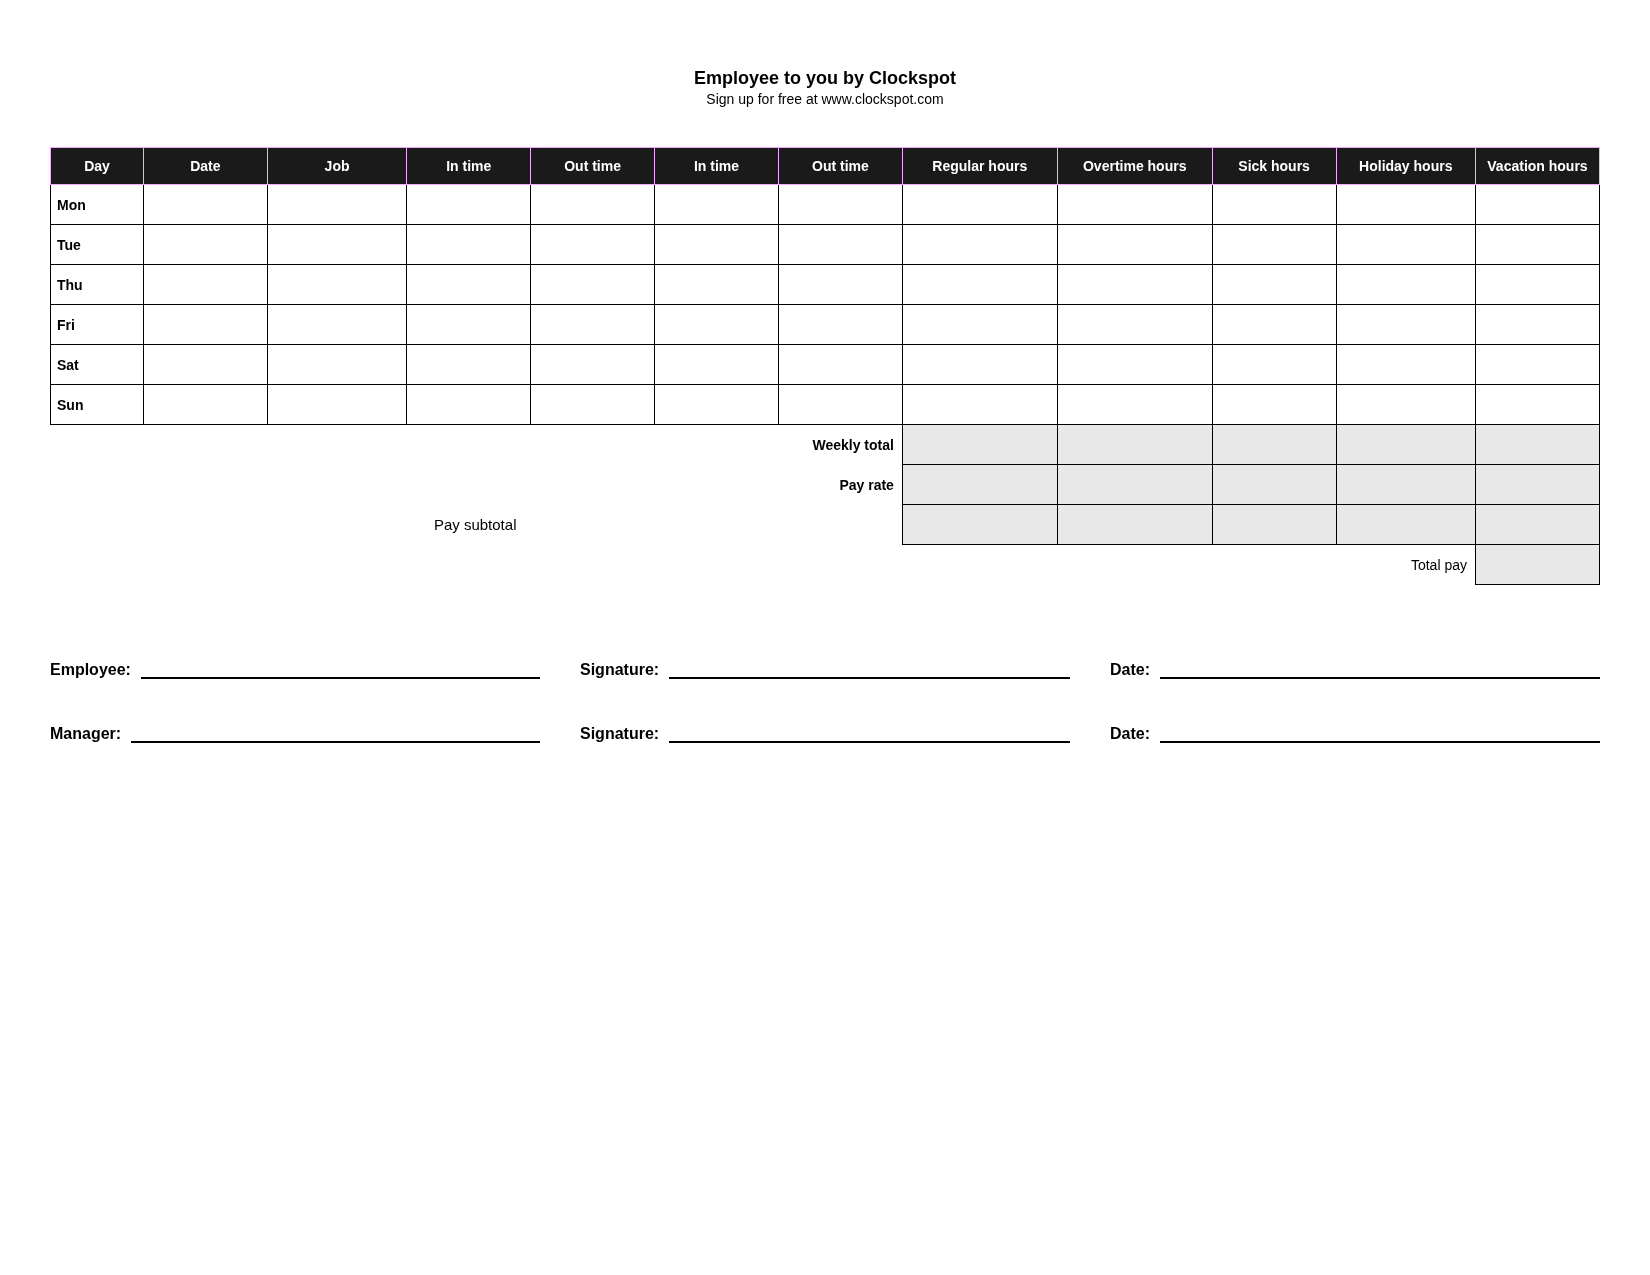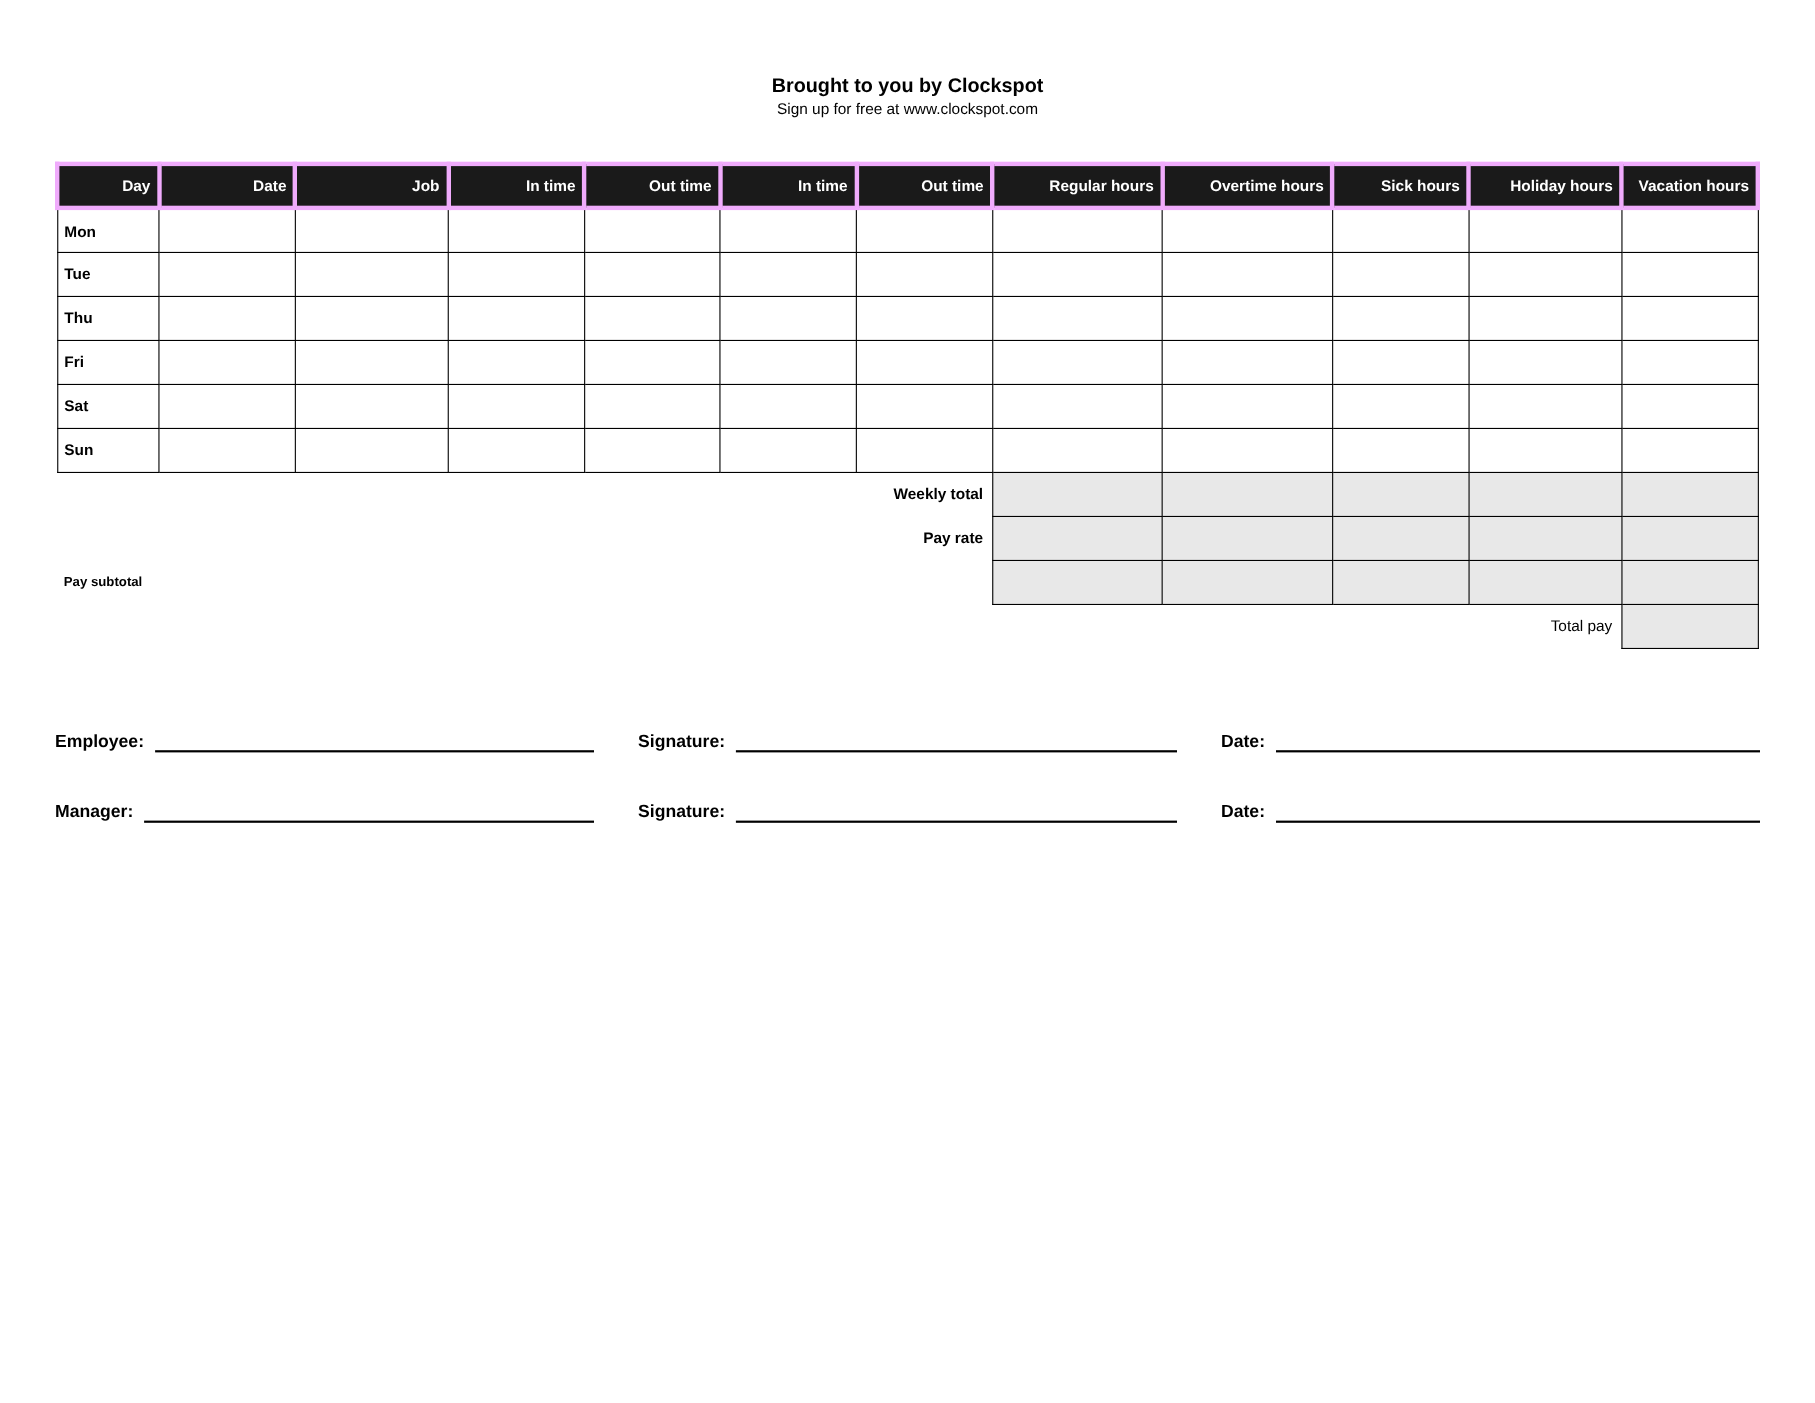--- a/index.html
+++ b/index.html
@@ -58,22 +58,22 @@
 
     .timesheet-table thead tr {
       background-color: #1a1a1a;
       color: #fff;
     }
 
     .timesheet-table thead th {
       padding: 10px 6px;
       font-size: 14px;
       font-weight: bold;
-      text-align: right;
-      border: 4px solid #f0abfc;
+      text-align: center;
+      border: 1px solid #f0abfc;
       white-space: nowrap;
     }
 
     .timesheet-table tbody td {
       border: 1px solid #000;
       height: 40px;
       padding: 4px 6px;
       font-size: 14px;
       font-weight: bold;
       color: #000;
@@ -109,21 +109,21 @@
       min-width: 200px;
       height: 24px;
     }
   </style>
 </head>
 <body>
 
 <div class="page">
 
   <div class="header">
-    <div class="subtitle">Brought to you by Clockspot</div>
+    <div class="subtitle">Employee to you by Clockspot</div>
     <div class="url">Sign up for free at www.clockspot.com</div>
   </div>
 
   <table class="timesheet-table">
     <thead>
       <tr>
         <th style="width:6%">Day</th>
         <th style="width:8%">Date</th>
         <th style="width:9%">Job</th>
         <th style="width:8%">In time</th>
@@ -242,21 +242,21 @@
       <tr>
         <td colspan="7" style="border:none; text-align:right; font-weight:bold; font-size:14px; padding-right:8px;">Pay rate</td>
         <td class="shaded"></td>
         <td class="shaded"></td>
         <td class="shaded"></td>
         <td class="shaded"></td>
         <td class="shaded"></td>
       </tr>
 
       <tr>
-        <td colspan="7" style="border:none; text-align:left; font-weight:bold; font-size:12px; padding-right:8px;">Pay subtotal</td>
+        <td colspan="7" style="border:none; text-align:center; font-weight:normal; font-size:15px; padding-right:8px;">Pay subtotal</td>
         <td class="shaded"></td>
         <td class="shaded"></td>
         <td class="shaded"></td>
         <td class="shaded"></td>
         <td class="shaded"></td>
       </tr>
 
       <tr>
         <td colspan="10" style="border:none;"></td>
         <td style="border:none; text-align:right; font-weight:normal; font-size:14px; padding-right:8px;">Total pay</td>

